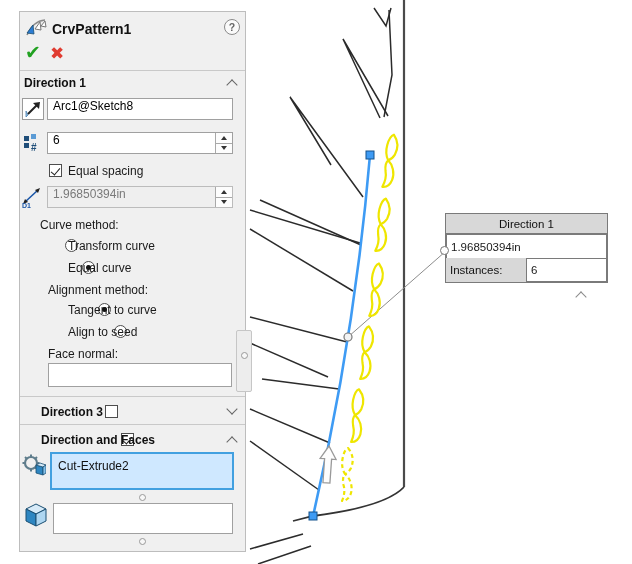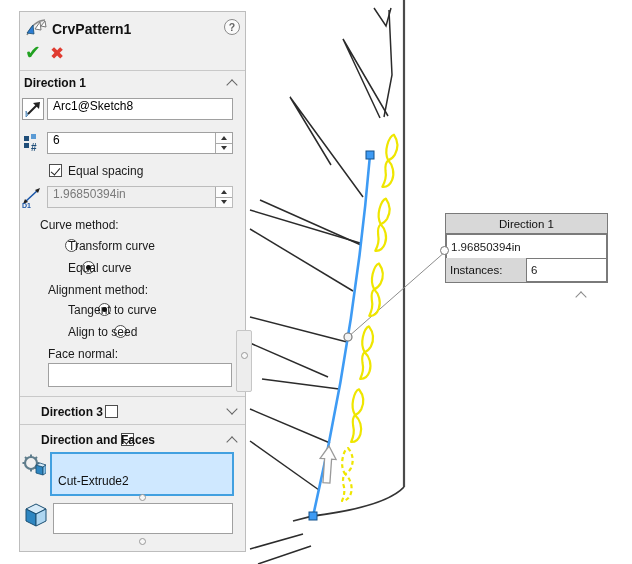--- a/index.html
+++ b/index.html
@@ -50,21 +50,21 @@
   .spin>div+div{border-top:1px solid #a9a9a9}
   .tri-up{width:0;height:0;border-left:3.5px solid transparent;border-right:3.5px solid transparent;border-bottom:4.5px solid #333}
   .tri-dn{width:0;height:0;border-left:3.5px solid transparent;border-right:3.5px solid transparent;border-top:4.5px solid #333}
   .cb{width:13px;height:13px;border:1px solid #4d4d4d;background:#fff;position:relative;display:inline-block}
   .cb.checked:after{content:"";position:absolute;left:3px;top:0.5px;width:4px;height:8px;
       border-right:1.8px solid #1f1f1f;border-bottom:1.8px solid #1f1f1f;transform:rotate(40deg)}
   .rd{width:13px;height:13px;border:1px solid #4d4d4d;border-radius:50%;background:#fff;position:relative;display:inline-block}
   .rd.sel:after{content:"";position:absolute;left:3px;top:3px;width:5px;height:5px;border-radius:50%;background:#111}
   .icon-btn{width:22px;height:22px;background:#fff;border:1px solid #9a9a9a;display:flex;align-items:center;justify-content:center}
   .selbox{background:var(--selected_field_bg,#cfe8ff);border:2px solid var(--selected_field_border,#42a0e0);
-      padding:20px 6px;font-size:12px;color:#111}
+      padding:5px 6px;font-size:12px;color:#111}
   .listbox{background:#fff;border:1px solid #a0a0a0}
   .dot-handle{width:7px;height:7px;border:1px solid #999;border-radius:50%;background:#f7f7f7}
 
   
   .pm-strip{position:absolute;left:236px;top:330px;width:16px;height:62px;background:#ededed;
       border:1px solid #c6c6c6;border-radius:2px;z-index:3}
   .pm-strip .dot-handle{position:absolute;left:3.5px;top:21px}
 
   
   .callout{position:absolute;left:445px;top:213px;width:163px;border:1px solid #7a7a7a;

